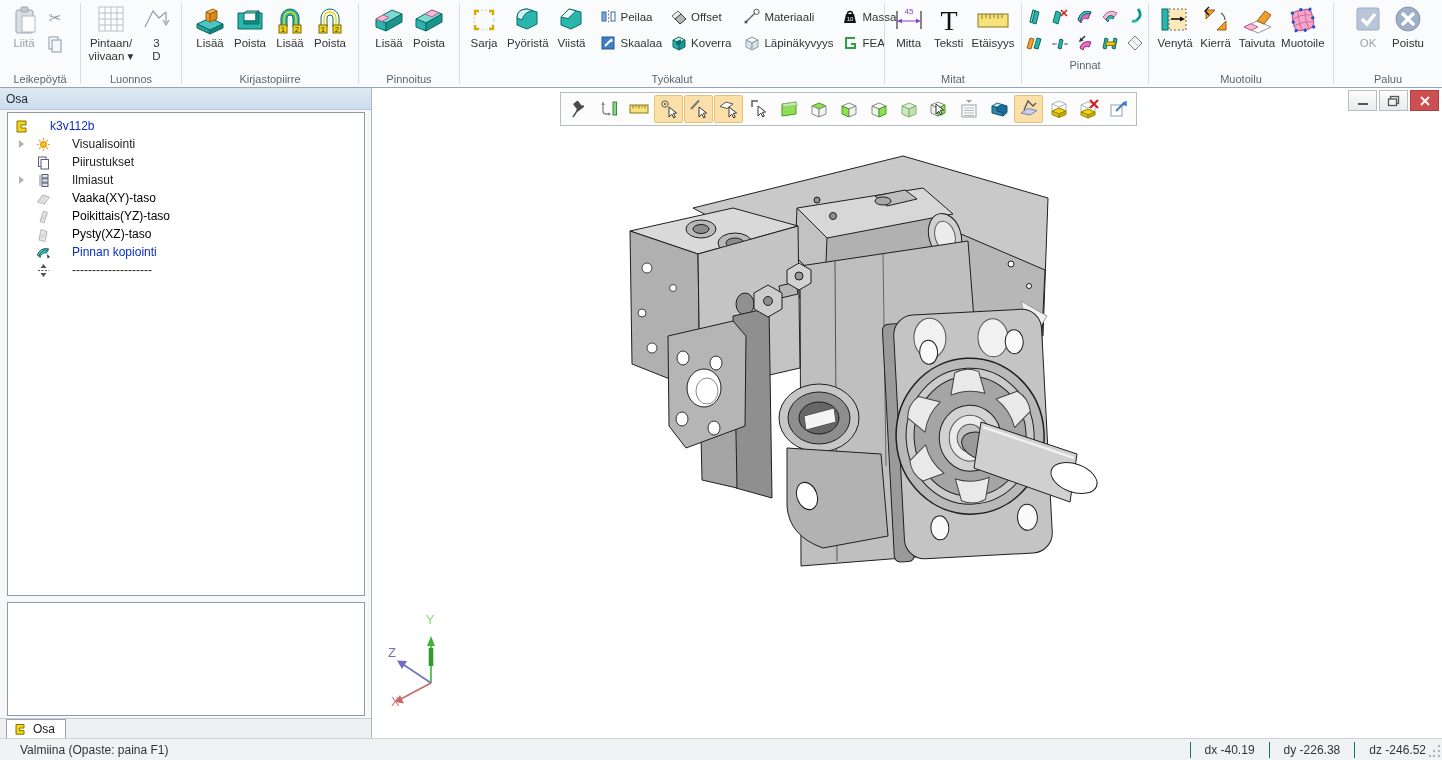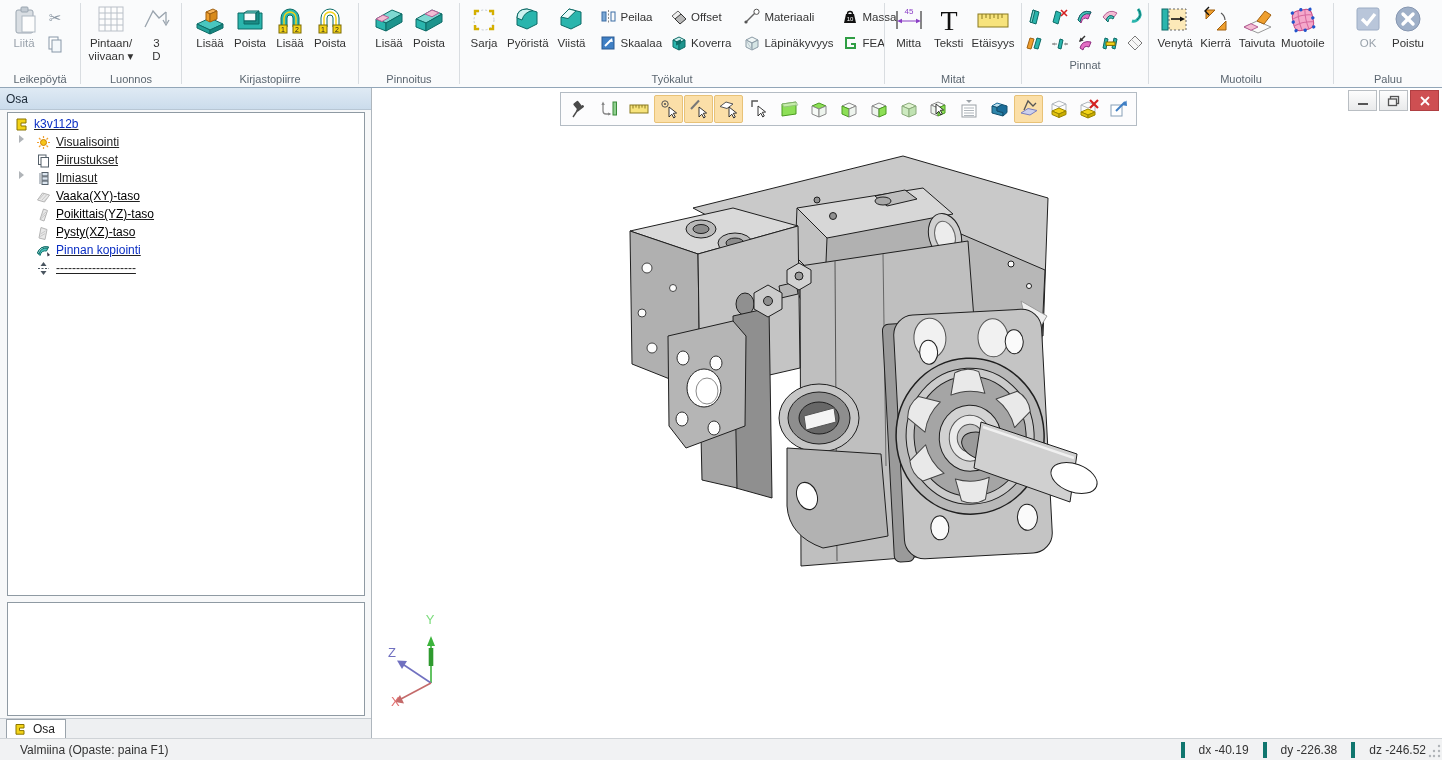--- a/index.html
+++ b/index.html
@@ -27,21 +27,21 @@
   .scissors-glyph { font-size:15px; color:#8d99a5; }
 
   
   .panel { position:absolute; top:88px; left:0; width:372px; height:650px; background:#f7f8f9; border-right:1px solid #aeb6bd; }
   .panel-header { position:absolute; top:0; left:0; right:0; height:22px; background:linear-gradient(to bottom,#dfeaf4,#cbdcec); border-bottom:1px solid #b7c6d4; line-height:22px; padding-left:6px; color:#1c2a38; }
   .tree-box { position:absolute; top:24px; left:7px; width:358px; height:484px; background:#fff; border:1px solid #8f9aa3; overflow:hidden; }
   .lower-box { position:absolute; top:514px; left:7px; width:358px; height:114px; background:#fff; border:1px solid #8f9aa3; }
   .tabstrip { position:absolute; top:630px; left:0; right:0; height:20px; background:#eef0f2; border-top:1px solid #c6ccd2; display:flex; align-items:flex-end; padding-left:6px; }
   .tab { display:flex; align-items:center; gap:5px; height:19px; background:#fff; border:1px solid #9aa3ab; border-bottom:none; padding:0 10px 0 6px; font-size:12px; }
   .tree { padding-top:4px; }
-  .trow { display:flex; height:18px; gap:5px; padding-left:28px; position:relative; cursor:default; white-space:nowrap;text-decoration:underline; }
+  .trow { display:flex; align-items:center; height:18px; gap:21px; padding-left:28px; position:relative; cursor:default; white-space:nowrap; }
   .trow.root { padding-left:6px; }
   .trow .chev { position:absolute; left:10px; width:8px; height:8px; }
   .chev::before { content:""; position:absolute; left:1px; top:0; border-left:5px solid #b0b4b8; border-top:4px solid transparent; border-bottom:4px solid transparent; }
   .trow .tlabel { font-size:12px; }
   .tlabel.link { color:#0a2ec4; }
   .tlabel.dim { color:#000000; }
   .ticon { width:15px; height:15px; flex:0 0 15px; display:flex; align-items:center; justify-content:center; }
 
   
   .viewport { position:absolute; top:88px; left:373px; width:1069px; height:650px; background:#fff; }
@@ -49,21 +49,21 @@
   .vtb { width:29px; height:28px; display:flex; align-items:center; justify-content:center; border-radius:2px; border:1px solid transparent; }
   .vtb.active { background:#fbdfa8; border-color:#e8c277; }
   .winctl { position:absolute; top:2px; right:3px; display:flex; gap:2px; }
   .wbtn { width:29px; height:21px; display:flex; align-items:center; justify-content:center; background:linear-gradient(#fdfdfd,#e9eaeb); border:1px solid #b9bec3; }
   .wbtn.close { background:#ce4f52; border-color:#b03f42; }
   .axis { position:absolute; left:8px; top:522px; width:76px; height:96px; }
 
   
   .statusbar { position:absolute; left:0; top:738px; width:1442px; height:22px; background:#f1f2f3; border-top:1px solid #cfd3d7; display:flex; align-items:center; font-size:12px; color:#333; }
   .status-msg { padding-left:20px; flex:1; }
-  .scoord { border-left:4px solid #0f766e; height:16px; line-height:16px; padding:0 14px; white-space:nowrap; }
+  .scoord { border-left:1px solid #0f766e; height:16px; line-height:16px; padding:0 14px; white-space:nowrap; }
   .grip { width:14px; height:18px; }
 </style>
 </head>
 <body>
 
 <div class="app">
 
   <div class="ribbon">
 
     <div class="rgroup" style="width:80px">

